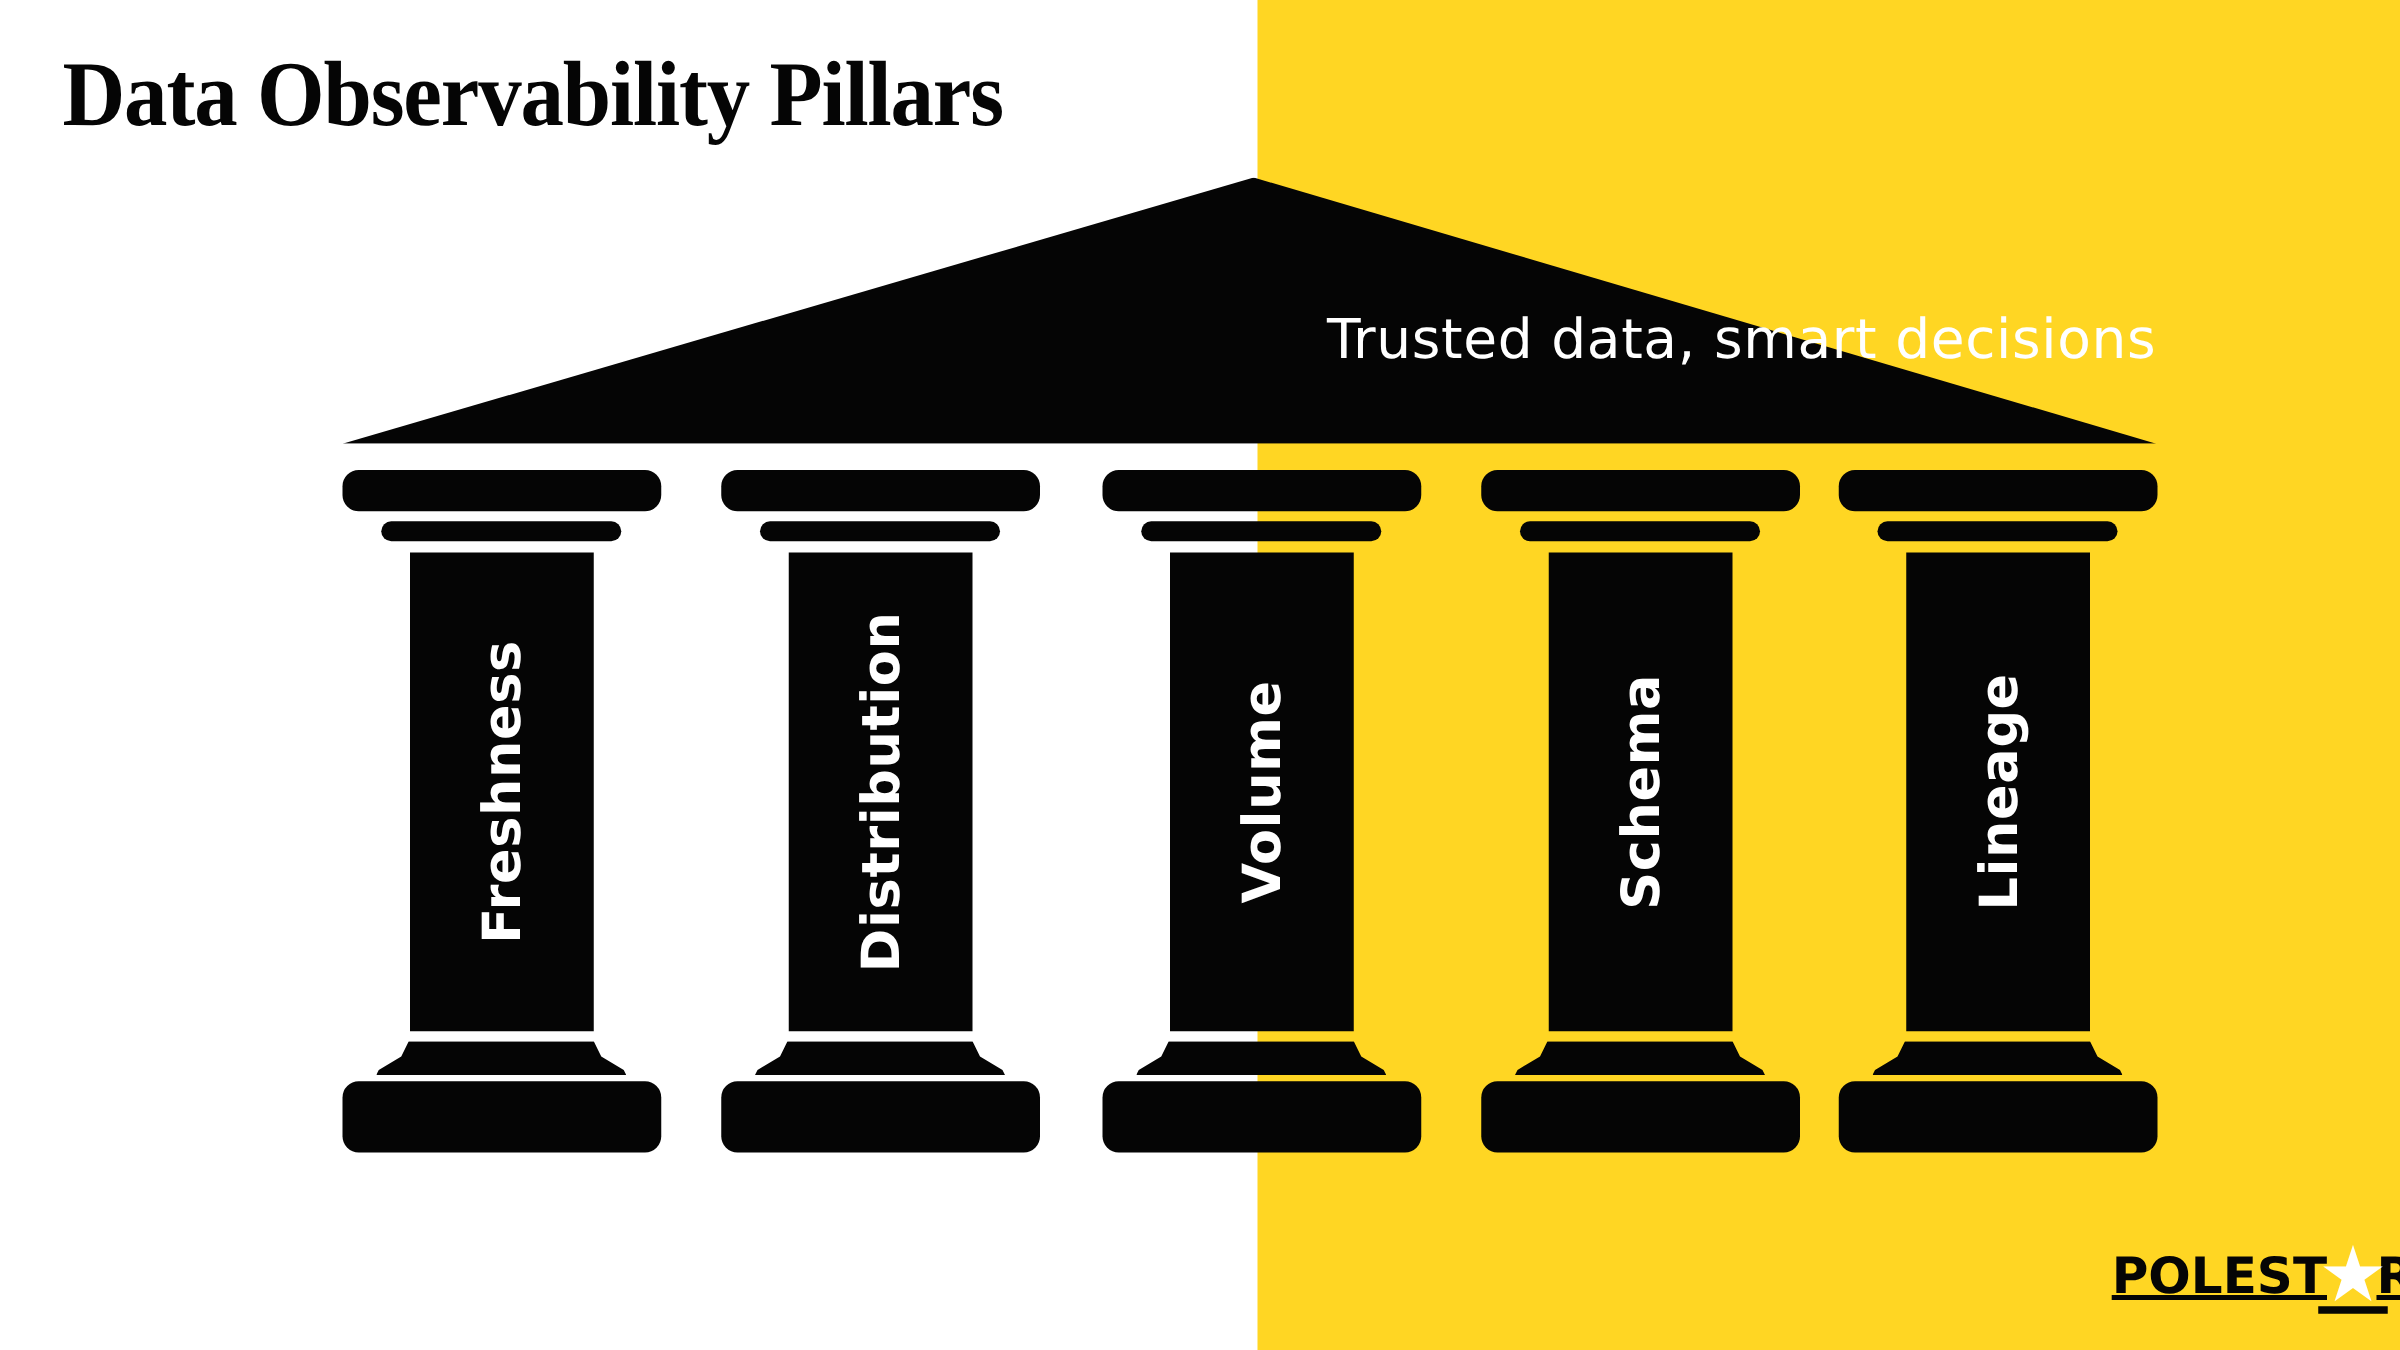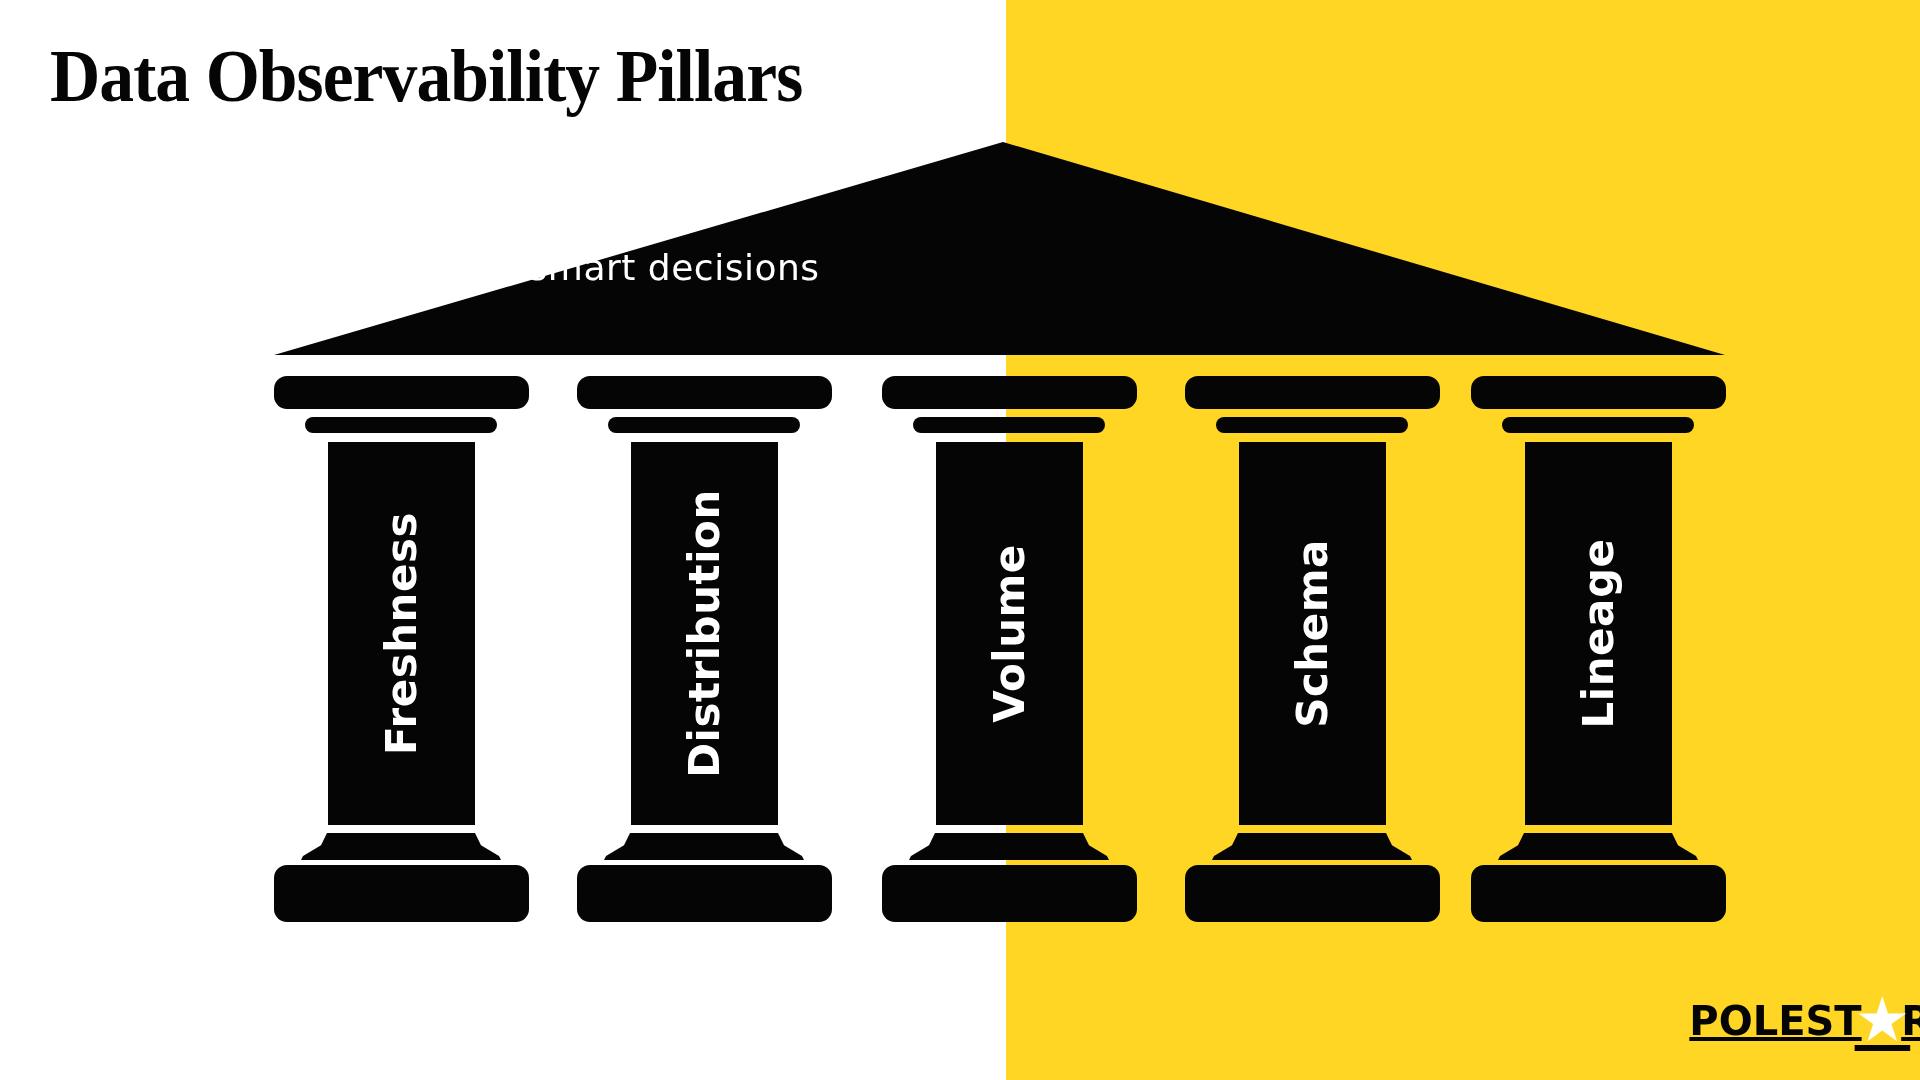--- a/index.html
+++ b/index.html
@@ -29,22 +29,22 @@
   }
   
   .roof{
     position:absolute;left:274px;top:142px;
     width:1451px;height:213px;
     background:var(--temple,#050505);
     clip-path:polygon(50.24% 0%,100% 100%,0% 100%);
   }
   .roof-tagline{
     position:absolute;left:274px;top:246px;width:1451px;
-    text-align:left;
-    font-size:36px;font-weight:400;line-height:1.2;
+    text-align:right;
+    font-size:44px;font-weight:400;line-height:1.2;
     color:var(--text-on-temple,#FFFFFF);
     letter-spacing:0.5px;
   }
   .pillar{
     position:absolute;top:376px;
     width:255px;height:546px;
   }
   .pillar .capital{
     position:absolute;left:0;top:0;
     width:255px;height:33px;

